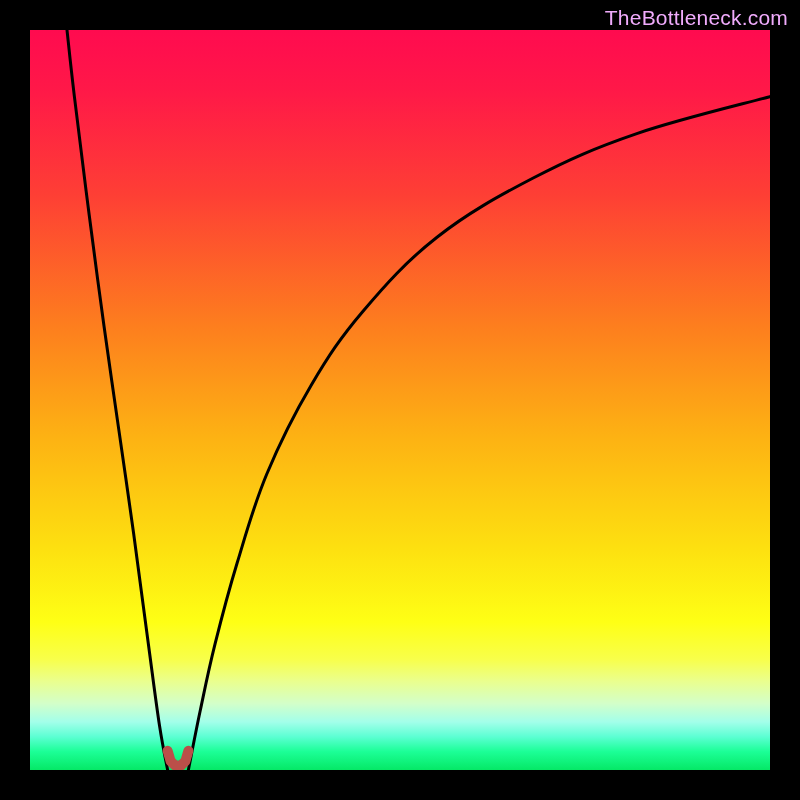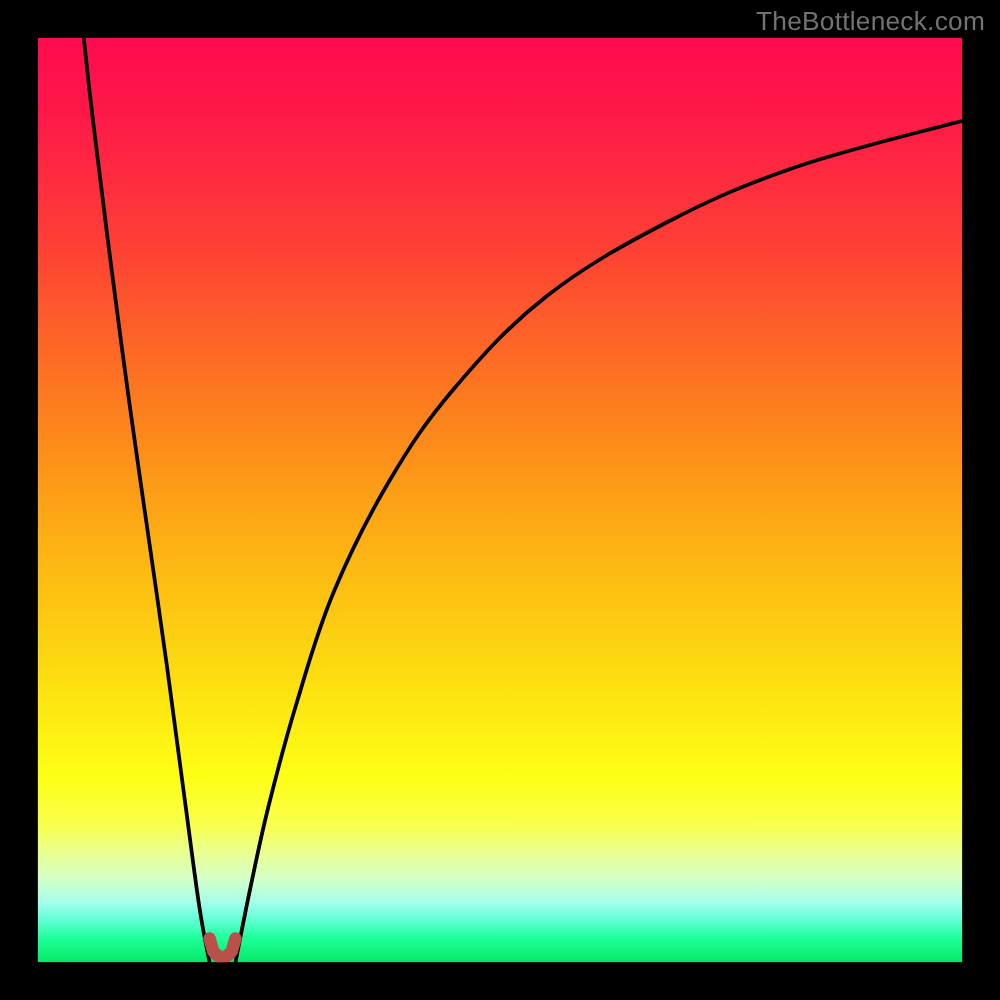--- a/index.html
+++ b/index.html
@@ -24,21 +24,21 @@
     inset: 0;
   }
   .curve-svg {
     position: absolute;
     inset: 0;
   }
   .watermark {
     position: absolute;
     top: 6px;
     right: 12px;
-    color: #737373;
+    color: #f0abfc;
     font-size: 21px;
     font-weight: 500;
     letter-spacing: 0.2px;
   }
 </style>
 </head>
 <body>
 
 <div class="watermark">TheBottleneck.com</div>
 

